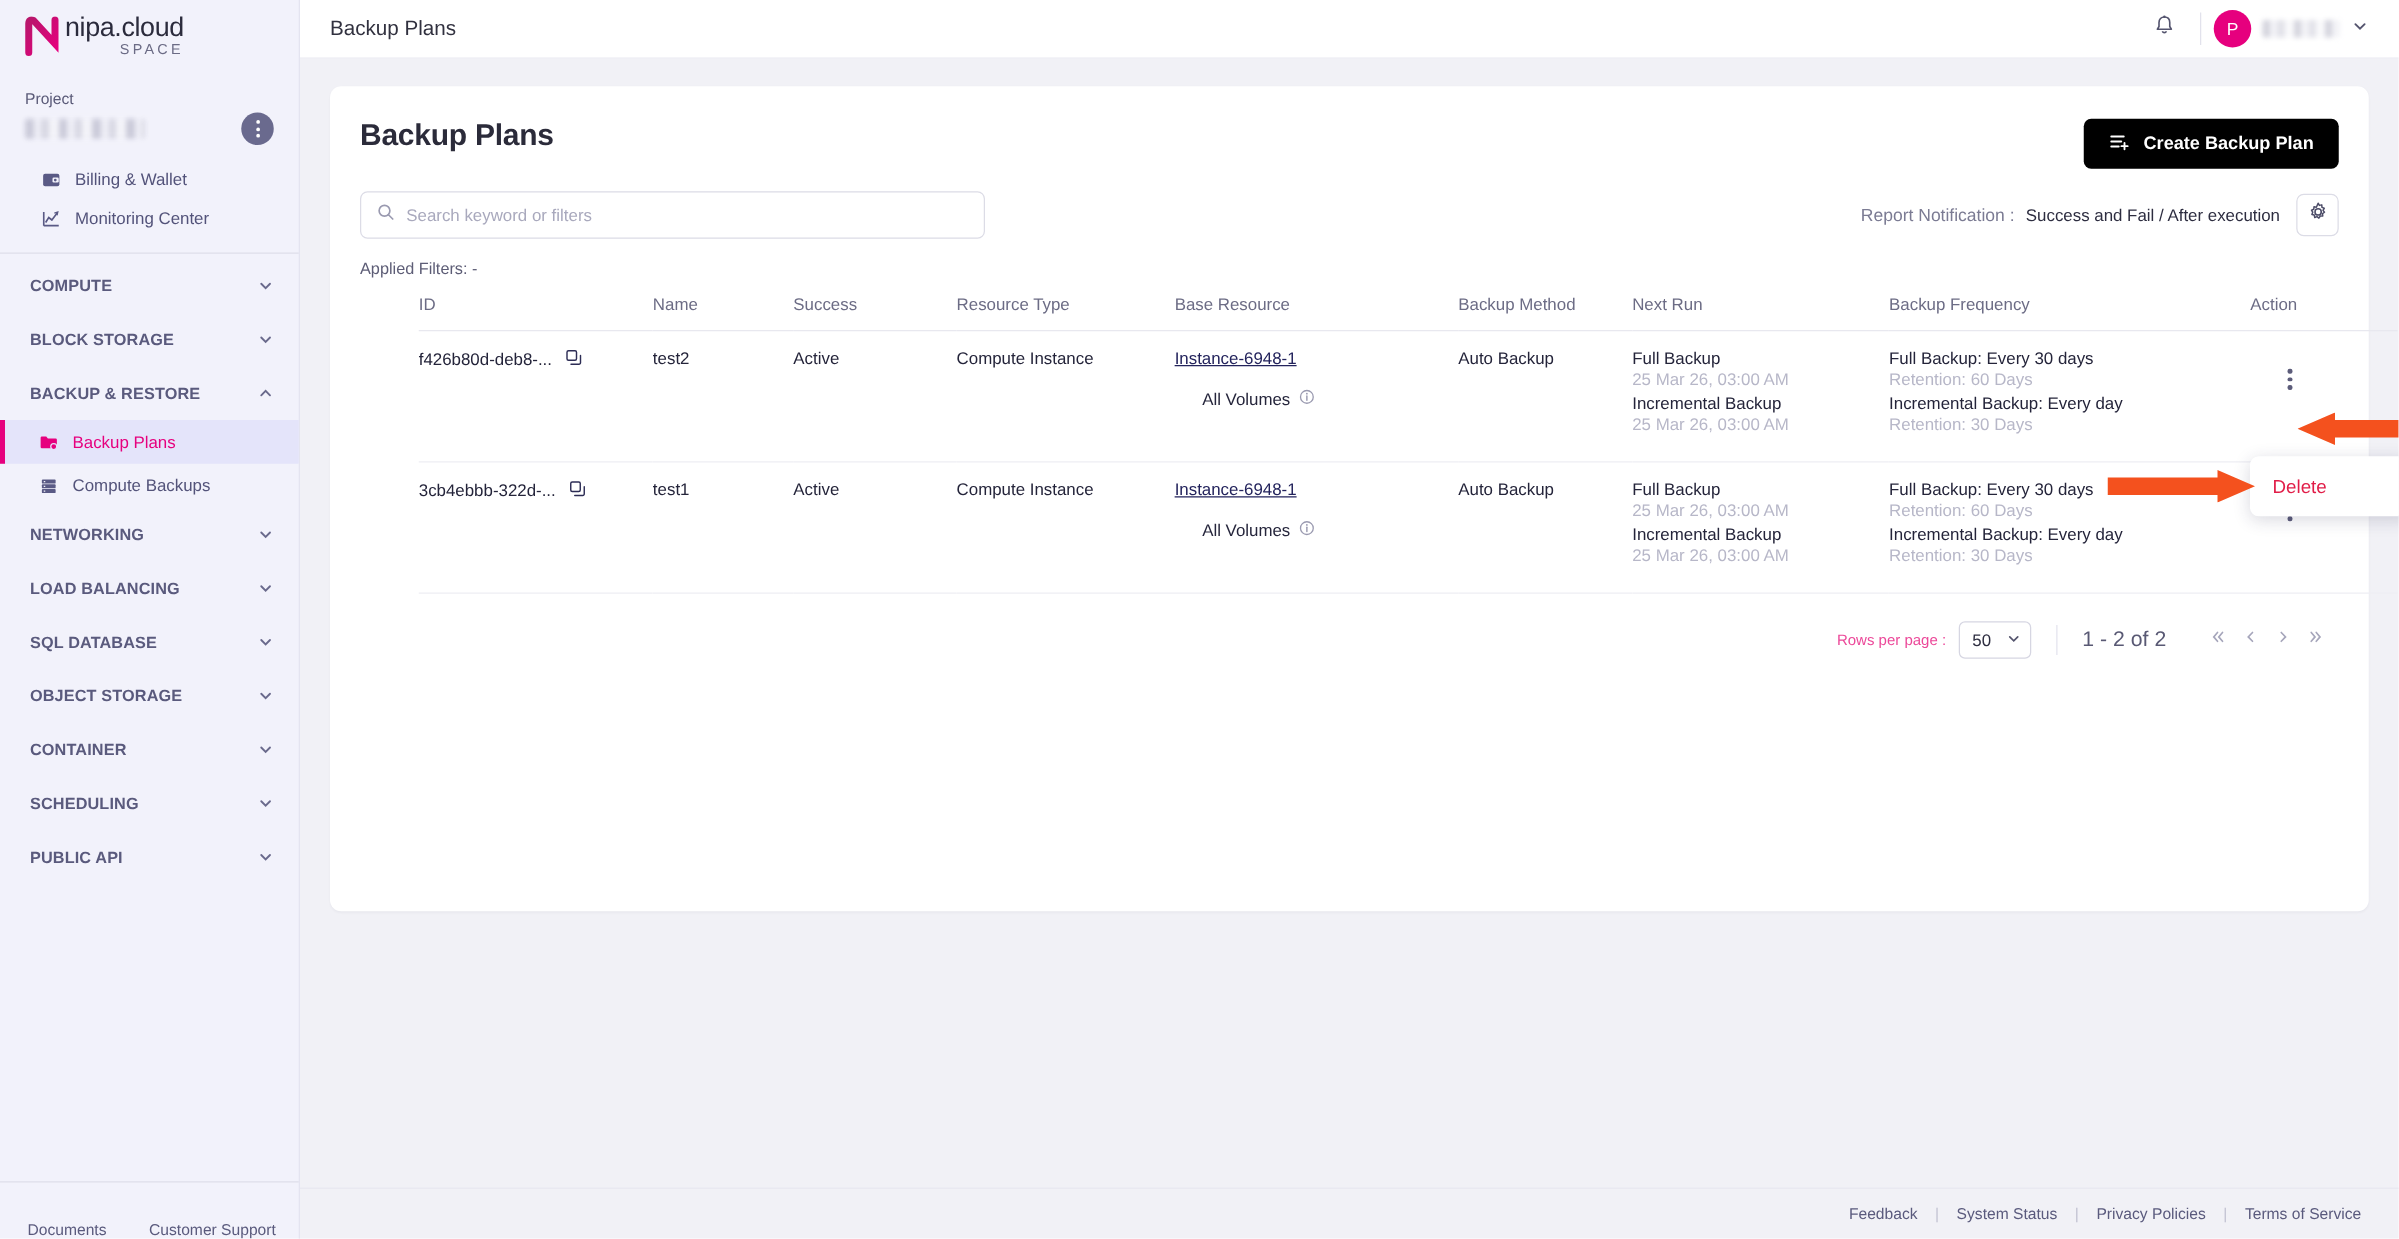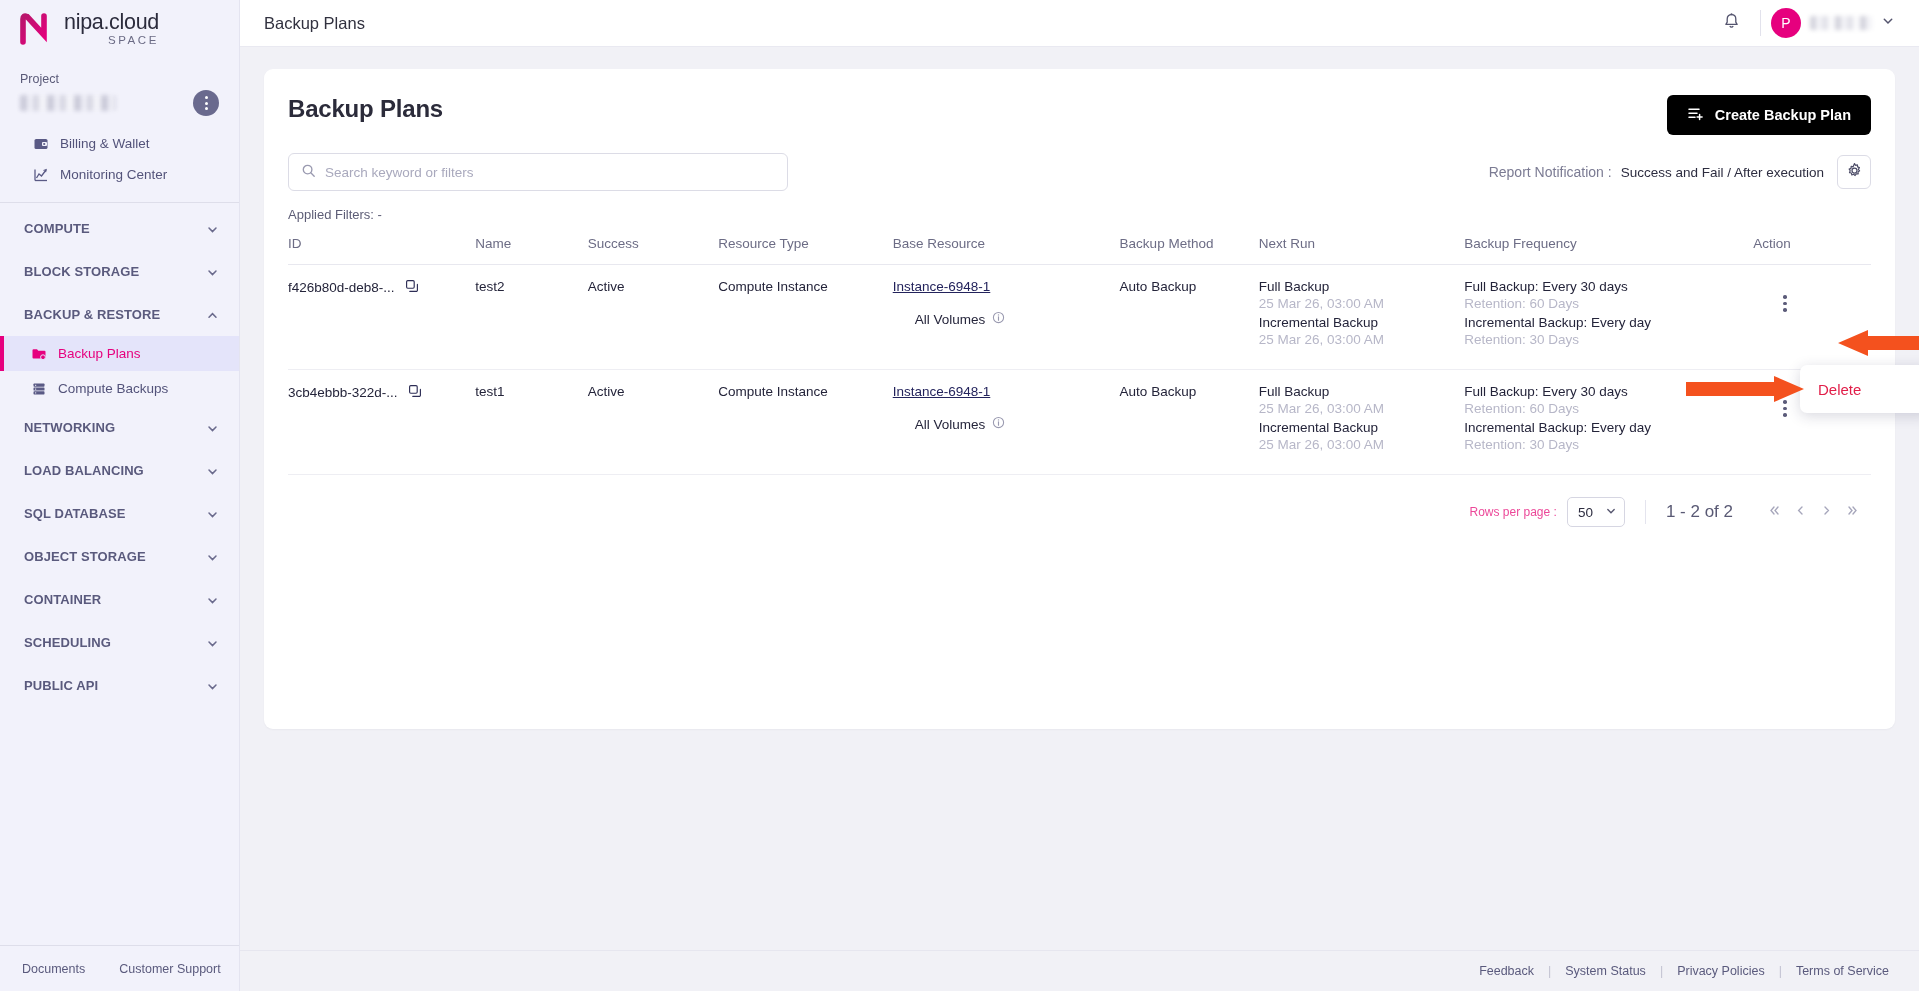--- a/index.html
+++ b/index.html
@@ -15,21 +15,21 @@
   .sidebar {
     width: 240px; height: 991px;
     background: #f2f2fb;
     border-right: 1px solid #e4e4f0;
     display: flex; flex-direction: column;
     flex: 0 0 240px;
     position: relative;
   }
   .logo-wrap {
     height: 58px; display: flex; align-items: center;
-    padding-left: 20px; gap: 14px;
+    padding-left: 20px; gap: 2px;
   }
   .logo-mark { width: 30px; height: 32px; flex: 0 0 30px; }
   .logo-text { display: flex; flex-direction: column; line-height: 1; }
   .logo-main {
     font-size: 21.5px; letter-spacing: -0.3px; color: #2b2b3c;
     font-weight: 400;
   }
   .logo-sub {
     font-size: 11.5px; letter-spacing: 2.6px; color: #6b6b85;
     text-align: right; margin-top: 2px;
@@ -80,21 +80,21 @@
     background: #e4e4fa; color: #e6007e; font-weight: 400;
   }
   .subnav.active::before {
     content: ''; position: absolute; left: 0; top: 0; bottom: 0;
     width: 4px; background: #e6007e;
   }
 
   .sb-spacer { flex: 1 1 auto; }
   .sb-footer {
     border-top: 1px solid #dedeea;
-    height: 46px; display: flex; align-items: center;
+    height: 46px; display: flex; align-items: flex-end;
     gap: 34px; padding-left: 22px;
   }
   .sb-footer span { font-size: 12.5px; color: #5a5a7d; cursor: pointer; }
 
   
   .main { flex: 1 1 auto; display: flex; flex-direction: column; min-width: 0; }
   .topbar {
     height: 47px; background: #fff; border-bottom: 1px solid #e9e9f1;
     display: flex; align-items: center; justify-content: space-between;
     padding: 0 22px 0 24px; flex: 0 0 47px;
@@ -151,21 +151,21 @@
   .report-value { font-size: 13.5px; color: #2d2d40; }
   .gear-btn {
     width: 34px; height: 34px; border: 1px solid #dcdce6; border-radius: 6px;
     display: flex; align-items: center; justify-content: center; cursor: pointer;
     background: #fff; margin-left: 4px;
   }
 
   .applied-filters { margin-top: 16px; font-size: 13px; color: #5d5d76; }
 
   
-  table.grid { width: 100%; border-collapse: collapse; margin-top: 14px; table-layout: fixed; }
+  table.grid { width: 100%; border-collapse: collapse; margin-top: 14px; table-layout: fixed; margin-left: 47px; }
   table.grid th {
     text-align: left; font-size: 13.5px; color: #6c6c85; font-weight: normal;
     padding: 0 0 13px 0; border-bottom: 1px solid #e8e8ef;
   }
   table.grid td {
     padding: 14px 0 0 0; vertical-align: top; font-size: 13.5px; color: #24243a;
     border-bottom: 1px solid #eeeef3;
   }
   .td-pad-bottom { padding-bottom: 20px !important; }
   .cell-id { display: flex; align-items: center; gap: 10px; }

